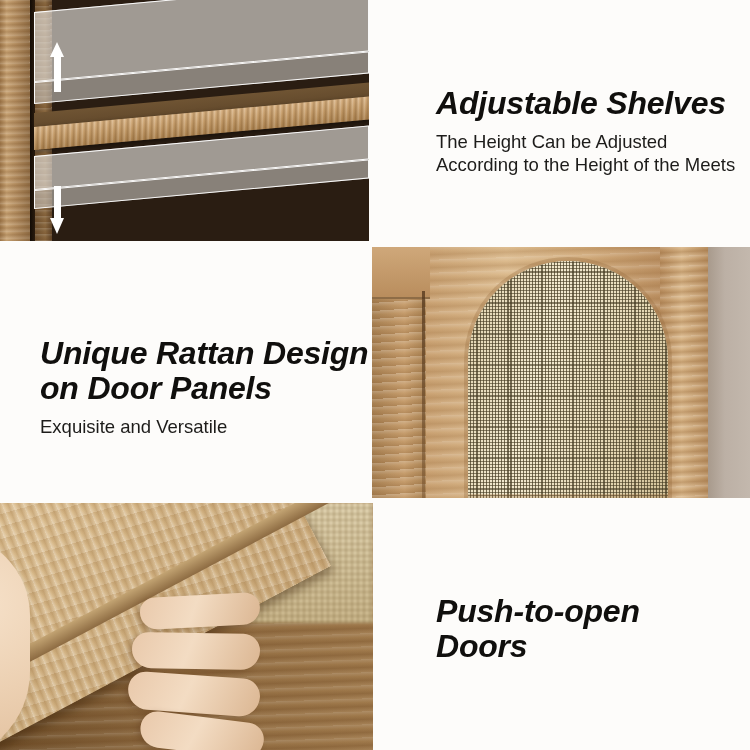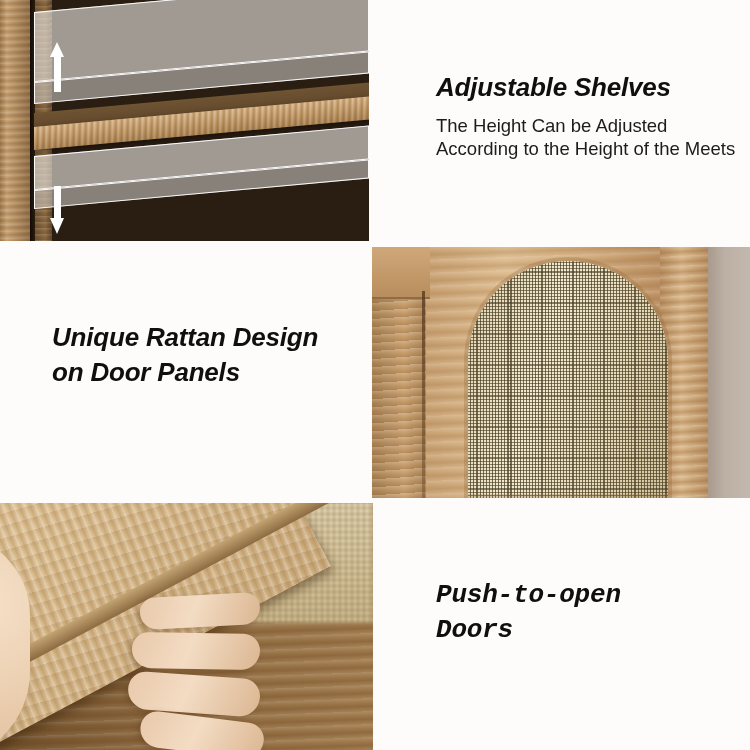--- a/index.html
+++ b/index.html
@@ -12,23 +12,23 @@
   .board{position:relative;width:750px;height:750px;background:#fdfcfa;}
 
   
   .cell{position:absolute;overflow:hidden;}
   .photo{position:absolute;overflow:hidden;}
 
   
   .textblock{position:absolute;}
   .headline{
     font-weight:bold;font-style:italic;
-    font-size:26px;line-height:35px;
+    font-size:32px;line-height:35px;
     color:#100f0d;letter-spacing:-0.2px;
-    margin:0 0 9px 0;white-space:pre-line;
+    margin:16px 0 9px 0;white-space:pre-line;
   }
   .sub{
     font-size:18.5px;line-height:23px;
     color:#1d1c1a;margin:0;white-space:pre-line;
   }
 
   
   #p1{left:0;top:0;width:369px;height:241px;background:#2a1d12;}
   .p1-dark{
     position:absolute;left:0;top:0;width:369px;height:241px;
@@ -228,22 +228,22 @@
       radial-gradient(120% 90% at 70% 30%, #f7e3cc 0%, #ecd0b2 45%, #dcb792 100%);
     box-shadow:-8px 4px 16px rgba(90,55,25,.30);
   }
   #f1{left:140px;top:92px;width:120px;height:32px;transform:rotate(-3deg);}
   #f2{left:132px;top:130px;width:128px;height:36px;transform:rotate(1deg);}
   #f3{left:128px;top:172px;width:132px;height:38px;transform:rotate(4deg);}
   #f4{left:140px;top:214px;width:124px;height:36px;transform:rotate(7deg);}
 
   
   #t1{left:436px;top:70px;width:300px;}
-  #t2{left:52px;top:320px;width:330px;}
-  #t3{left:436px;top:578px;width:300px;font-family:Liberation Mono, monospace;}
+  #t2{left:40px;top:320px;width:330px;}
+  #t3{left:436px;top:578px;width:300px;}
 </style>
 </head>
 <body>
 
 <div class="board">
 
   <div class="cell photo" id="p1">
     <div class="p1-dark"></div>
     <div class="p1-frame"></div>
     <div class="p1-frame-edge"></div>
@@ -274,20 +274,21 @@
 
   <div class="textblock" id="t1">
     <p class="headline">Adjustable Shelves</p>
     <p class="sub">The Height Can be Adjusted
 According to the Height of the Meets</p>
   </div>
 
   <div class="textblock" id="t2">
     <p class="headline">Unique Rattan Design
 on Door Panels</p>
+    <p class="sub">Exquisite and Versatile</p>
   </div>
 
   <div class="cell photo" id="p2">
     <div class="p2-door"></div>
     <div class="p2-wall"></div>
     <div class="p2-stile-r"></div>
     <div class="p2-left-panel"></div>
     <div class="p2-topcap"></div>
     <div class="p2-seam"></div>
     <div class="p2-arch">

